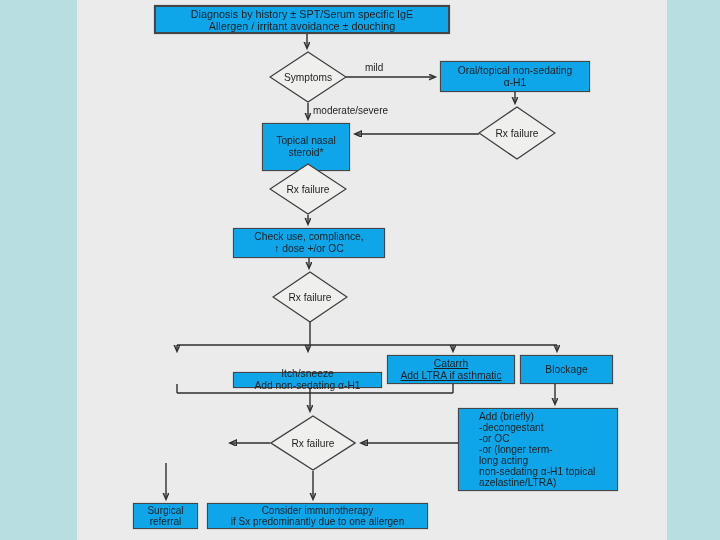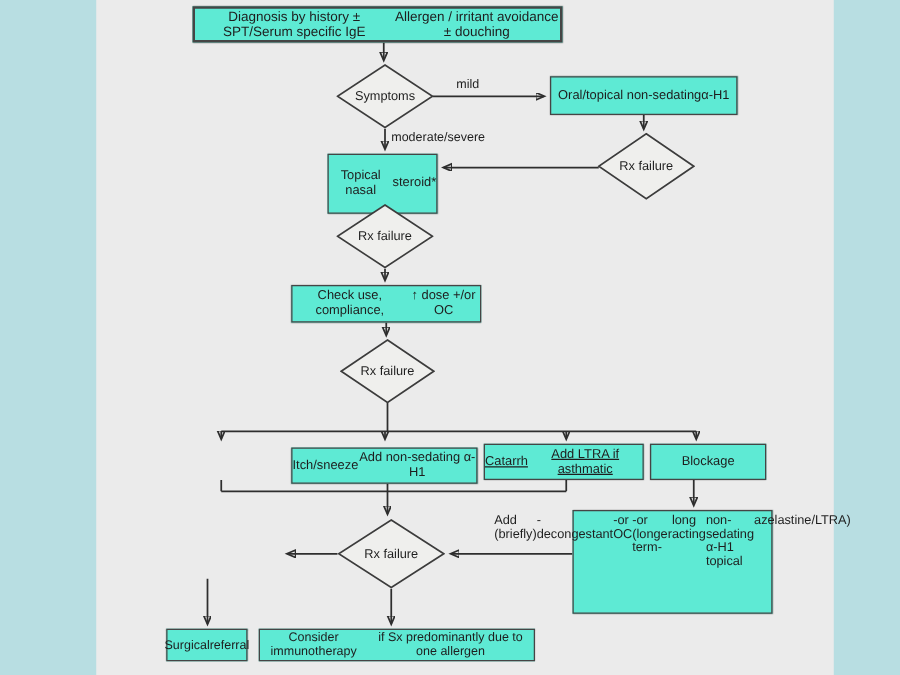--- a/index.html
+++ b/index.html
@@ -2,22 +2,22 @@
 <html><head>
 <meta charset="utf-8">
 <style>
   html,body{margin:0;padding:0;background:#b8dee2;}
   #stage{position:relative;width:720px;height:540px;overflow:hidden;
          font-family:"Liberation Sans",sans-serif;color:#1e1e1e;}
   .strip{position:absolute;top:0;height:540px;background:#b8dee2;}
   #paper{position:absolute;left:77px;top:0;width:590px;height:540px;background:#ebebeb;}
   svg.wires{position:absolute;left:0;top:0;width:720px;height:540px;pointer-events:none;}
   svg.wires path{stroke:#2e2e2e;stroke-width:1.4;fill:none;}
-  .box{position:absolute;display:flex;flex-direction:row;justify-content:center;
-       align-items:center;text-align:center;background:#5eead4;border:1.5px solid #454545;
+  .box{position:absolute;display:flex;flex-direction:column;justify-content:center;
+       align-items:center;text-align:center;background:#0ea5e9;border:1.5px solid #454545;
        box-shadow:0 0 1px rgba(0,0,0,.45);font-size:10.3px;line-height:12px;
        box-sizing:border-box;}
   .box.thick{border-width:2px;}
   .box.leftalign{align-items:flex-start;text-align:left;padding:2px 20px;line-height:11px;}
   .diamond{position:absolute;}
   .diamond svg{position:absolute;left:0;top:0;width:100%;height:100%;}
   .diamond polygon{fill:#efefed;stroke:#3c3c3c;stroke-width:1.3;}
   .dlabel{position:absolute;left:0;top:0;width:100%;height:100%;display:flex;
           align-items:center;justify-content:center;font-size:10.2px;}
   .edge-label{position:absolute;font-size:10px;}
@@ -76,21 +76,21 @@
     <span class="ln">Topical nasal</span>
     <span class="ln">steroid*</span>
   </div>
 
   <div class="box" style="left:233px;top:228px;width:152px;height:30px;">
     <span class="ln">Check use, compliance,</span>
     <span class="ln">↑ dose +/or OC</span>
   </div>
 
 
-  <div class="box" style="left:233px;top:358px;width:149px;height:29px;">
+  <div class="box" style="left:233px;top:372px;width:149px;height:16px;">
     <span class="ln">Itch/sneeze</span>
     <span class="ln">Add non-sedating α-H1</span>
   </div>
 
   <div class="box" style="left:387px;top:355px;width:128px;height:29px;text-decoration:underline;">
     <span class="ln">Catarrh</span>
     <span class="ln">Add LTRA if asthmatic</span>
   </div>
 
   <div class="box" style="left:520px;top:355px;width:93px;height:29px;">

